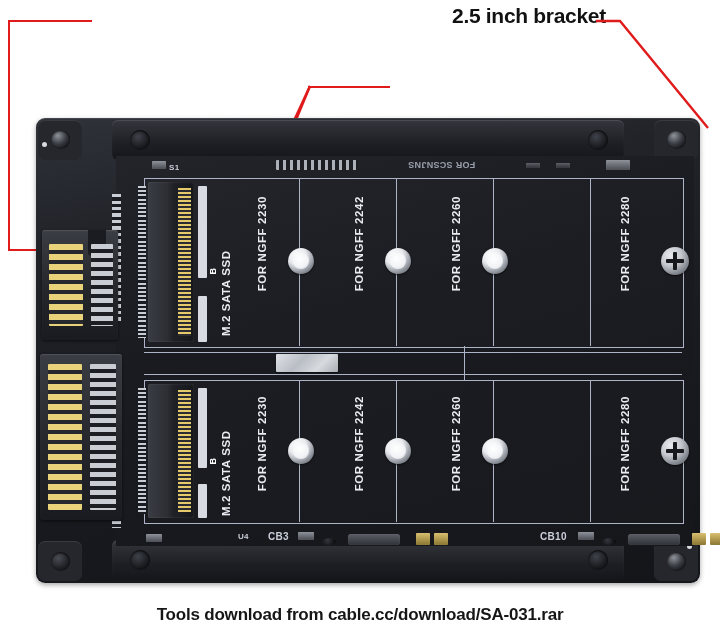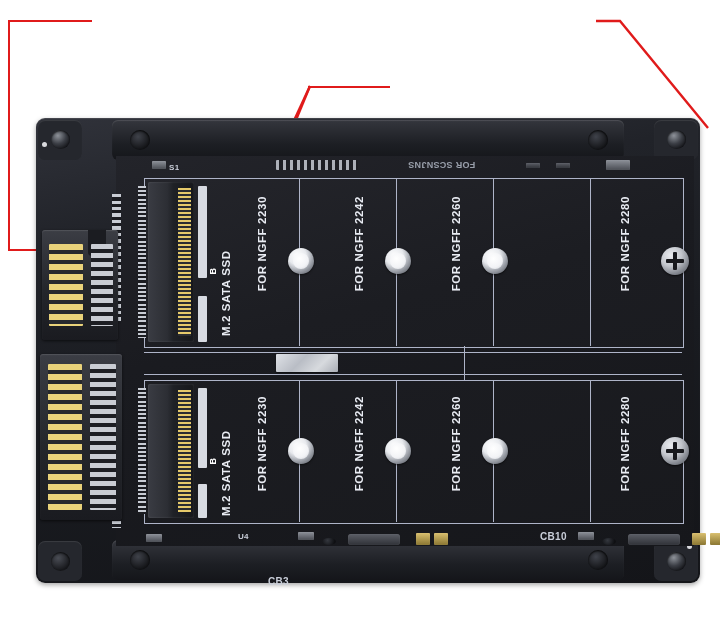--- a/index.html
+++ b/index.html
@@ -107,20 +107,21 @@
   .bkey{position:absolute;color:#ffffff;font-size:9px;font-weight:bold;
         writing-mode:vertical-rl;transform:rotate(180deg);}
   .tinyhole{position:absolute;border-radius:50%;
         background:radial-gradient(circle at 40% 35%,#34373e,#0e0f12 75%);}
 </style>
 </head>
 <body>
 
 <div id="stage">
 
+  <div class="anno" id="anno-bracket">2.5 inch bracket</div>
 
   <div class="ln lnh" style="left:8px;top:20px;width:84px;"></div>
   <div class="ln lnv" style="left:8px;top:20px;height:230px;"></div>
   <div class="ln lnh" style="left:8px;top:249px;width:36px;"></div>
 
   <div class="ln lnh" style="left:308px;top:86px;width:82px;"></div>
   <div style="position:absolute;left:150px;top:80px;width:250px;height:330px;">
     <svg width="250" height="330" viewBox="0 0 250 330">
       <line x1="160" y1="6" x2="27" y2="328" stroke="#e01b1b" stroke-width="2.4"></line>
       <line x1="160" y1="6" x2="75" y2="190" stroke="#e01b1b" stroke-width="2.4"></line>
@@ -243,21 +244,21 @@
       <div class="standoff" style="left:269px;top:282px;">
           <i></i>
         </div>
       <div class="standoff" style="left:366px;top:282px;">
           <i></i>
         </div>
       <div class="screw" style="left:545px;top:281px;"></div>
 
       <div class="smd pad" style="left:30px;top:378px;width:16px;height:8px;"></div>
       <div class="silk" style="left:122px;top:376px;">U4</div>
-      <div class="silk" style="left:152px;top:375px;font-size:10px;margin-top:45px;">CB3</div>
+      <div class="silk" style="left:152px;top:375px;font-size:10px;">CB3</div>
       <div class="smd pad" style="left:182px;top:376px;width:16px;height:8px;"></div>
       <div class="tinyhole" style="left:206px;top:382px;width:14px;height:7px;"></div>
       <div class="smd" style="left:232px;top:378px;width:52px;height:11px;border-radius:3px;"></div>
       <div class="smd gold" style="left:300px;top:377px;width:14px;height:12px;"></div>
       <div class="smd gold" style="left:318px;top:377px;width:14px;height:12px;"></div>
       <div class="silk" style="left:424px;top:375px;font-size:10px;">CB10</div>
       <div class="smd pad" style="left:462px;top:376px;width:16px;height:8px;"></div>
       <div class="tinyhole" style="left:486px;top:382px;width:14px;height:7px;"></div>
       <div class="smd" style="left:512px;top:378px;width:52px;height:11px;border-radius:3px;"></div>
       <div class="smd gold" style="left:576px;top:377px;width:14px;height:12px;"></div>
@@ -269,13 +270,14 @@
       <div class="gpins" style="left:7px;top:14px;width:34px;height:82px;"></div>
       <div class="spins" style="left:49px;top:14px;width:22px;height:82px;"></div>
     </div>
 
     <div class="sata" style="left:4px;top:236px;width:82px;height:166px;">
       <div class="gpins" style="left:8px;top:10px;width:34px;height:146px;"></div>
       <div class="spins" style="left:50px;top:10px;width:26px;height:146px;"></div>
     </div>
   </div>
 
+  <div id="caption">Tools download from cable.cc/download/SA-031.rar</div>
 </div>
 
 </body></html>

